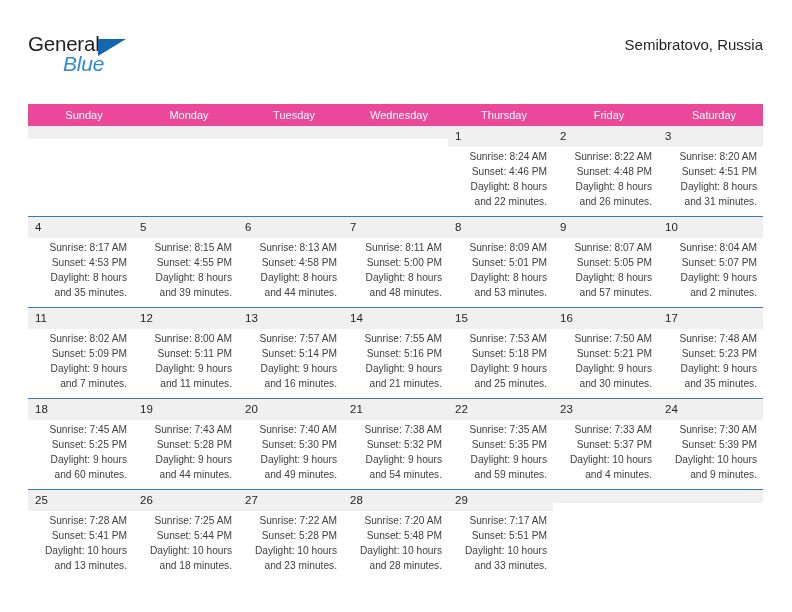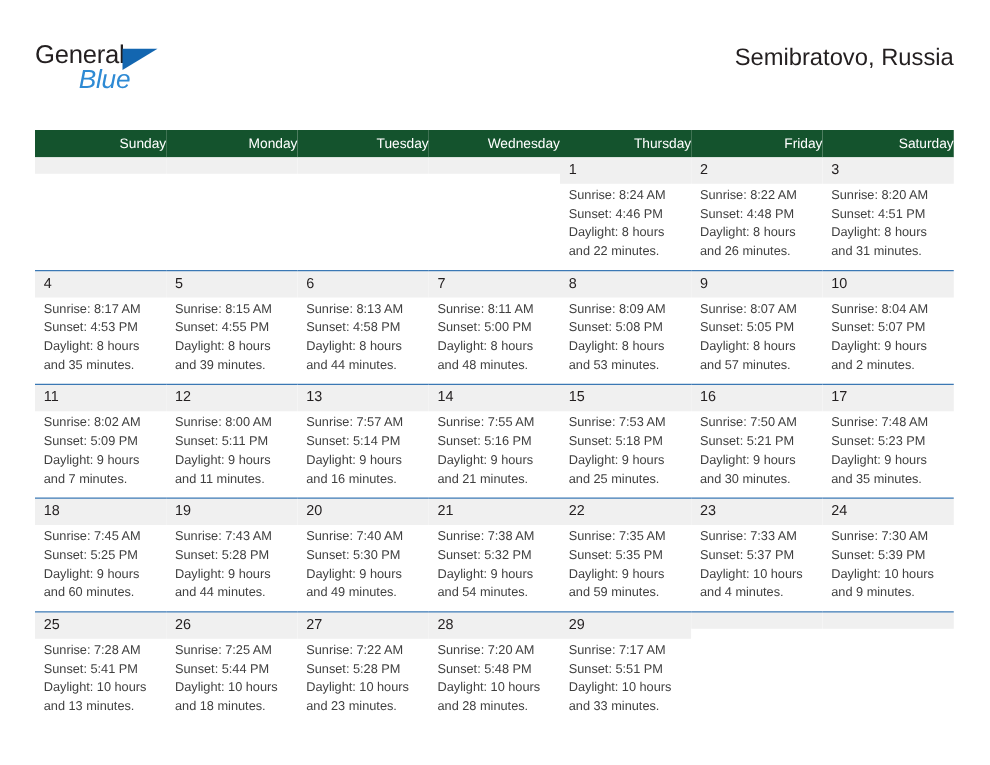--- a/index.html
+++ b/index.html
@@ -73,44 +73,44 @@
   }
   .cal-title {
     font-size: 26px;
     font-weight: normal;
     color: #231f20;
     line-height: 1.12;
     white-space: nowrap;
   }
   .cal-subtitle {
     margin-top: 6px;
-    font-size: 19px;
+    font-size: 15px;
     font-weight: normal;
     color: #231f20;
     line-height: 1.15;
     white-space: nowrap;
   }
 
   
   .calendar {
     position: absolute;
     left: 28px;
     top: 104px;
     width: 735px;
     border-collapse: collapse;
     table-layout: fixed;
   }
   .calendar col { width: 105px; }
 
   .calendar thead th {
-    background: #14532d;
+    background: #ec4899;
     color: #ffffff;
     font-size: 11px;
     font-weight: normal;
-    text-align: right;
+    text-align: center;
     padding: 5px 0 5px 7px;
     height: 12px;
     line-height: 1.1;
     border: none;
   }
 
   .calendar tbody td {
     vertical-align: top;
     padding: 0;
     border-top: 1px solid #3b78b4;
@@ -131,20 +131,21 @@
     box-sizing: border-box;
   }
   .daynum.empty {
     color: transparent;
   }
   .dayinfo {
     padding: 3px 6px 0 7px;
     font-size: 10.2px;
     line-height: 1.47;
     color: #404040;
+    text-align: right;
   }
   .dayinfo div {
     white-space: nowrap;
   }
   .dayinfo .daylight {
     white-space: normal;
   }
 </style>
 </head>
 <body>
@@ -255,21 +256,21 @@
             <div class="dayinfo">
               <div>Sunrise: 8:11 AM</div>
               <div>Sunset: 5:00 PM</div>
               <div class="daylight">Daylight: 8 hours and 48 minutes.</div>
             </div>
           </td>
           <td>
             <div class="daynum">8</div>
             <div class="dayinfo">
               <div>Sunrise: 8:09 AM</div>
-              <div>Sunset: 5:08 PM</div>
+              <div>Sunset: 5:01 PM</div>
               <div class="daylight">Daylight: 8 hours and 53 minutes.</div>
             </div>
           </td>
           <td>
             <div class="daynum">9</div>
             <div class="dayinfo">
               <div>Sunrise: 8:07 AM</div>
               <div>Sunset: 5:05 PM</div>
               <div class="daylight">Daylight: 8 hours and 57 minutes.</div>
             </div>

